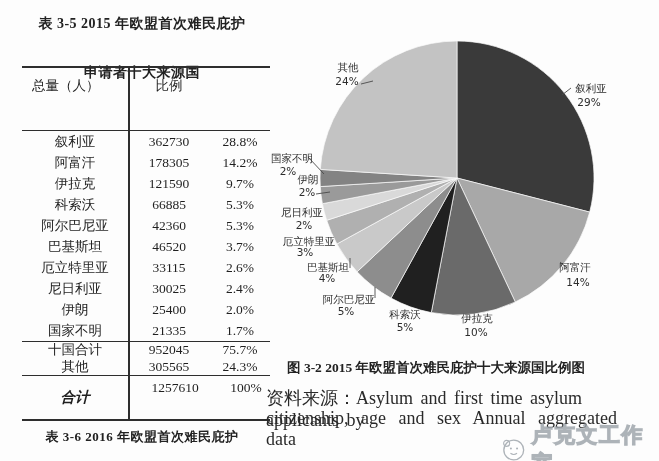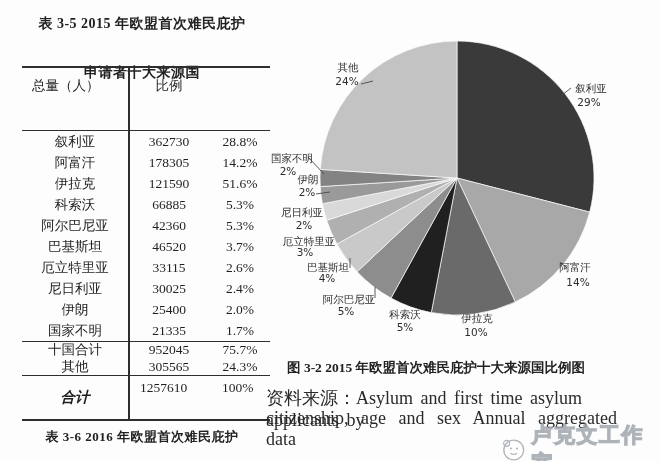--- a/index.html
+++ b/index.html
@@ -19,21 +19,21 @@
   .grid3{display:grid;grid-template-columns:106px 82px 60px;}
   .tbl-head{height:62px;border-bottom:1.5px solid #2e2e2e;font-size:13.5px;}
   .hc1{display:flex;flex-direction:column;align-items:center;padding-top:9px;line-height:26px;}
   .hc2{padding-top:9px;padding-left:10px;line-height:17px;}
   .hc3{padding-top:9px;text-align:center;line-height:17px;}
   .tbl-row{height:21px;align-items:center;text-align:center;font-size:13.5px;line-height:21px;}
   .tbl-row.sub{height:16.5px;line-height:16.5px;}
   .rule{border-top:1.5px solid #2e2e2e;}
   .tbl-total{height:43px;font-size:13.5px;}
   .tc1{display:flex;align-items:center;justify-content:center;font-weight:bold;font-size:14.5px;font-style:italic;}
-  .tc2,.tc3{padding-top:4px;text-align:left;padding-left:12px;}
+  .tc2,.tc3{padding-top:4px;text-align:center;padding-left:12px;}
   .tbl-caption{position:absolute;left:0;top:428px;width:284px;text-align:center;
     font-weight:bold;font-size:13px;letter-spacing:.5px;color:#222;}
   .pie-svg{position:absolute;left:275px;top:26px;overflow:visible;}
   .pie-label{font-family:"DejaVu Sans","Liberation Sans",sans-serif;font-size:10.5px;fill:#2d2d2d;}
   .fig-caption{position:absolute;left:287px;top:359px;width:368px;
     font-weight:bold;font-size:13.5px;color:#222;}
   .src-line{position:absolute;left:266px;width:372px;font-size:18px;color:#2a2a2a;}
   .src-line.l1{top:386px;word-spacing:3px;}
   .src-line.l2{top:408px;word-spacing:8px;}
   .watermark{position:absolute;left:501px;top:421px;display:flex;align-items:center;
@@ -65,21 +65,21 @@
           <div>28.8%</div>
         </div>
         <div class="grid3 tbl-row">
           <div>阿富汗</div>
           <div>178305</div>
           <div>14.2%</div>
         </div>
         <div class="grid3 tbl-row">
           <div>伊拉克</div>
           <div>121590</div>
-          <div>51.6%</div>
+          <div>9.7%</div>
         </div>
         <div class="grid3 tbl-row">
           <div>科索沃</div>
           <div>66885</div>
           <div>5.3%</div>
         </div>
         <div class="grid3 tbl-row">
           <div>阿尔巴尼亚</div>
           <div>42360</div>
           <div>5.3%</div>

